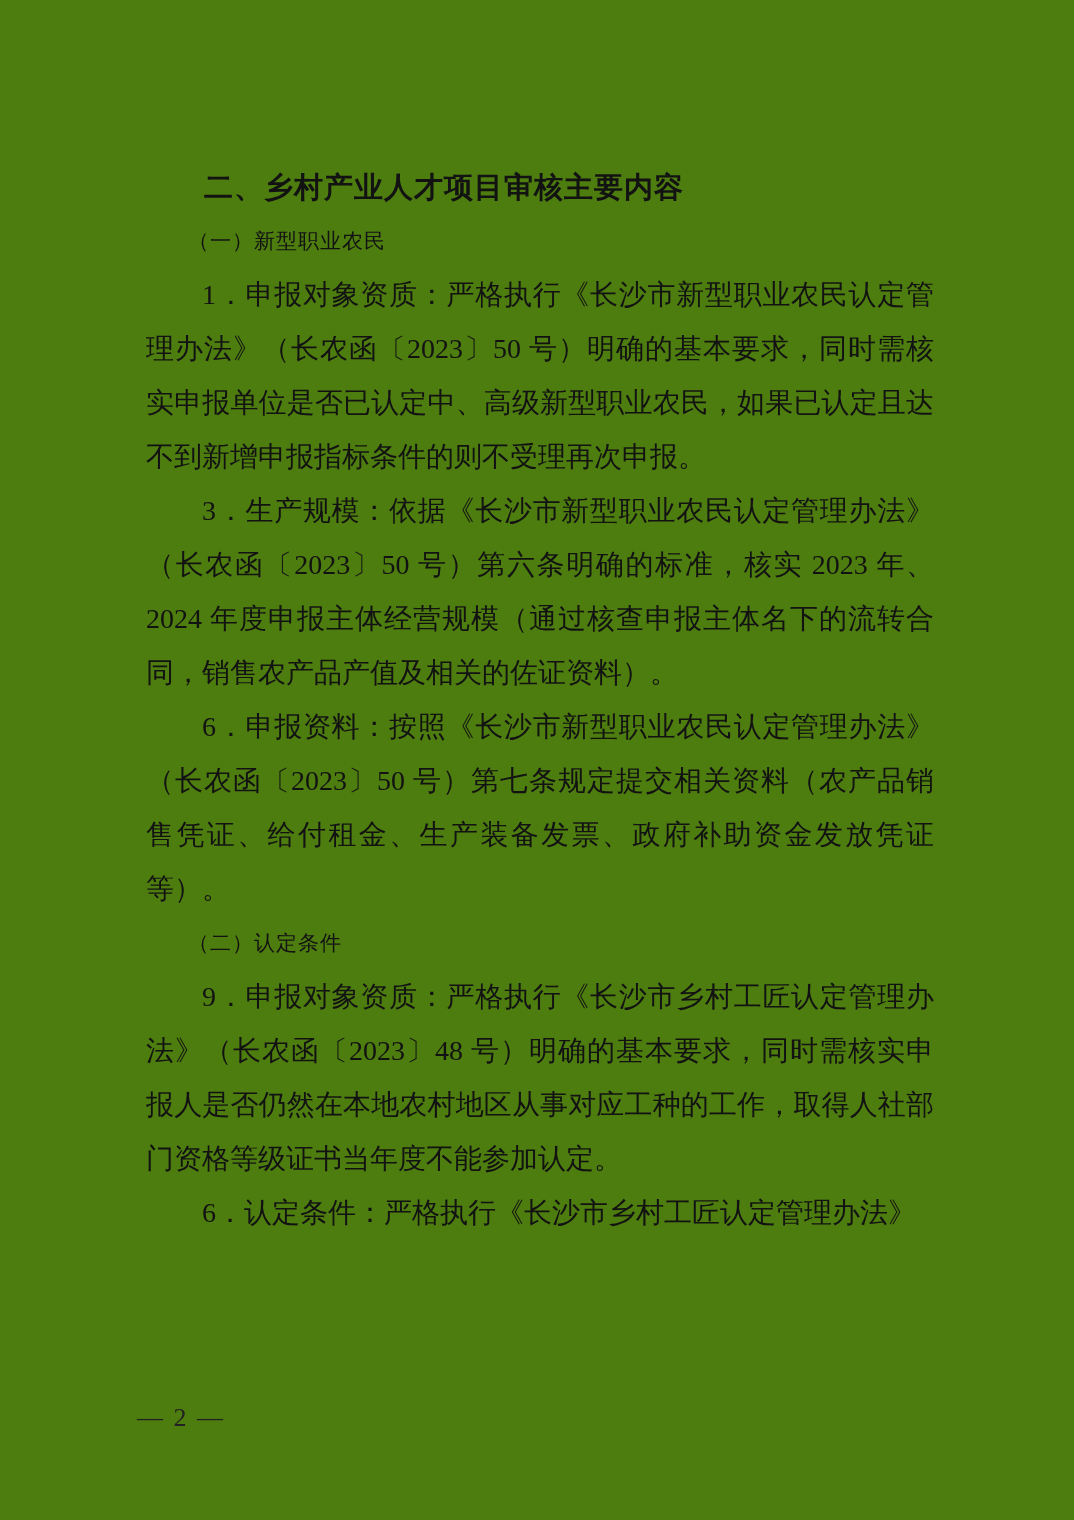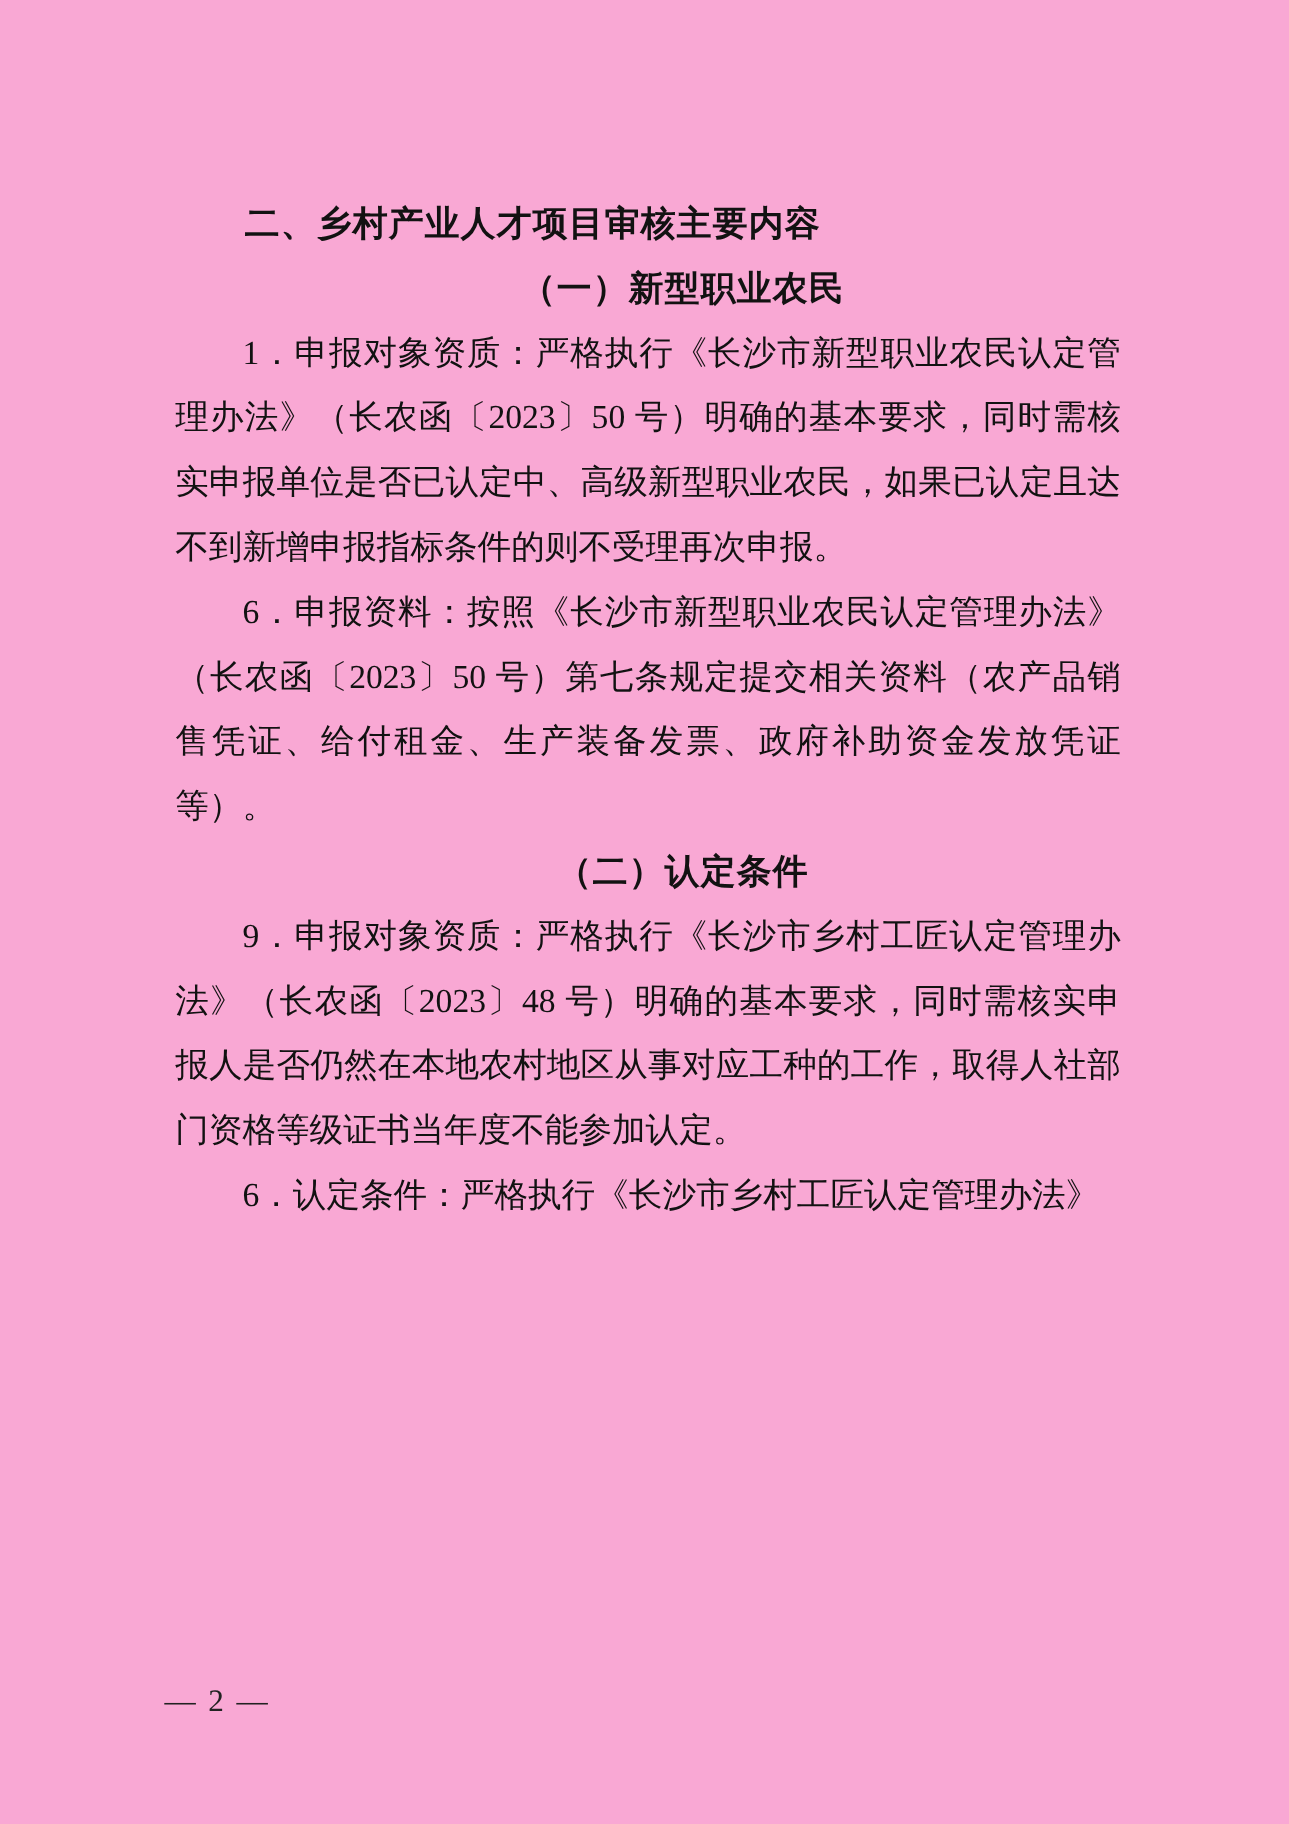--- a/index.html
+++ b/index.html
@@ -2,21 +2,21 @@
 <html><head>
 <meta charset="utf-8">
 <style>
   * { margin: 0; padding: 0; box-sizing: border-box; }
   html, body { background: #ffffff; }
   .page {
     position: relative;
     width: 1074px;
     height: 1520px;
     margin: 0 auto;
-    background: #f9a8d4;
+    background: #4d7c0f;
     color: #121212;
     overflow: hidden;
   }
   .doc {
     position: absolute;
     left: 146px;
     top: 160px;
     width: 788px;
     font-family: "Liberation Serif", "DejaVu Serif", serif;
     font-size: 28px;
@@ -28,25 +28,25 @@
     font-family: "Liberation Sans", "DejaVu Sans", sans-serif;
     font-weight: 700;
     font-size: 29px;
     line-height: 54px;
     text-indent: 2em;
     text-align: left;
     letter-spacing: 1px;
   }
   .h-sub {
     font-family: "Liberation Serif", "DejaVu Serif", serif;
-    font-weight: 700;
-    font-size: 29px;
+    font-weight: 400;
+    font-size: 21px;
     line-height: 54px;
     text-indent: 2em;
-    text-align: center;
+    text-align: left;
     letter-spacing: 1px;
   }
   p.body-para {
     text-indent: 2em;
   }
   .page-footer {
     position: absolute;
     left: 137px;
     top: 1398px;
     font-family: "Liberation Serif", "DejaVu Serif", serif;
@@ -63,20 +63,21 @@
 
   <main class="doc">
 
     <h1 class="h-main">二、乡村产业人才项目审核主要内容</h1>
 
     <h2 class="h-sub">（一）新型职业农民</h2>
 
     <p class="body-para">1．申报对象资质：严格执行《长沙市新型职业农民认定管理办法》（长农函〔2023〕50 号）明确的基本要求，同时需核实申报单位是否已认定中、高级新型职业农民，如果已认定且达不到新增申报指标条件的则不受理再次申报。</p>
 
 
+    <p class="body-para">3．生产规模：依据《长沙市新型职业农民认定管理办法》（长农函〔2023〕50 号）第六条明确的标准，核实 2023 年、2024 年度申报主体经营规模（通过核查申报主体名下的流转合同，销售农产品产值及相关的佐证资料）。</p>
 
     <p class="body-para">6．申报资料：按照《长沙市新型职业农民认定管理办法》（长农函〔2023〕50 号）第七条规定提交相关资料（农产品销售凭证、给付租金、生产装备发票、政府补助资金发放凭证等）。</p>
 
     <h2 class="h-sub">（二）认定条件</h2>
 
     <p class="body-para">9．申报对象资质：严格执行《长沙市乡村工匠认定管理办法》（长农函〔2023〕48 号）明确的基本要求，同时需核实申报人是否仍然在本地农村地区从事对应工种的工作，取得人社部门资格等级证书当年度不能参加认定。</p>
 
     <p class="body-para">6．认定条件：严格执行《长沙市乡村工匠认定管理办法》</p>
 
   </main>

